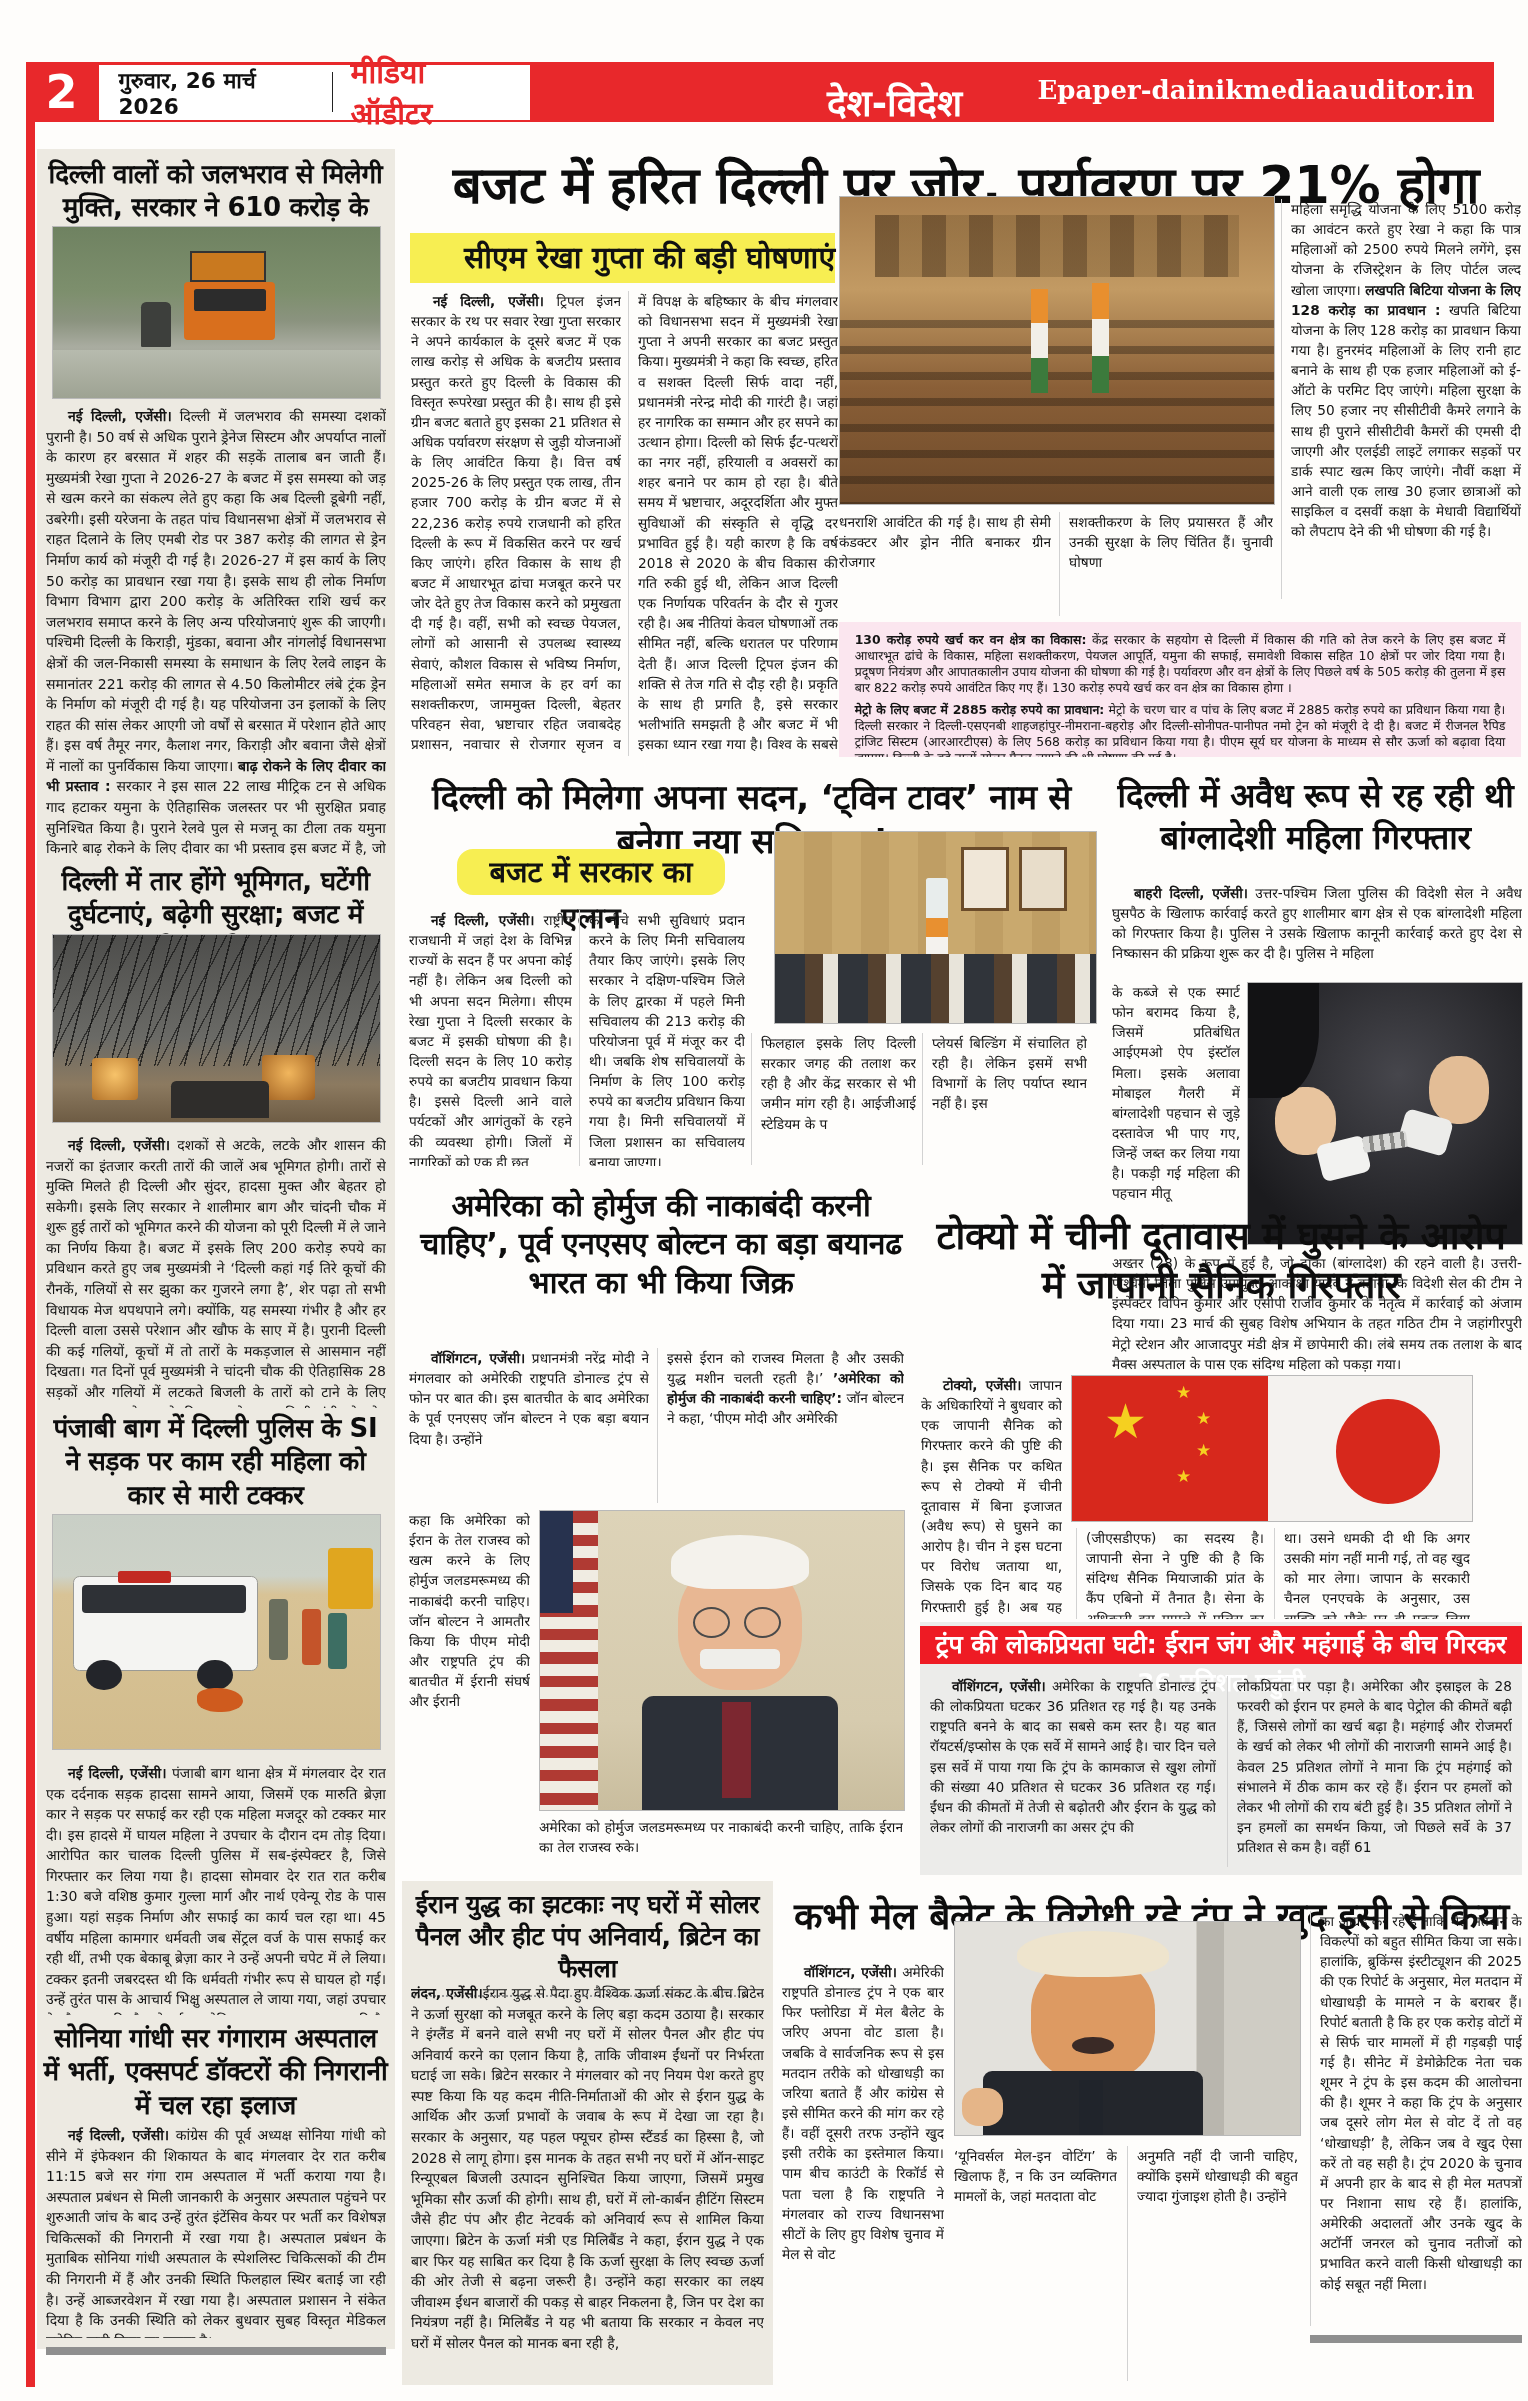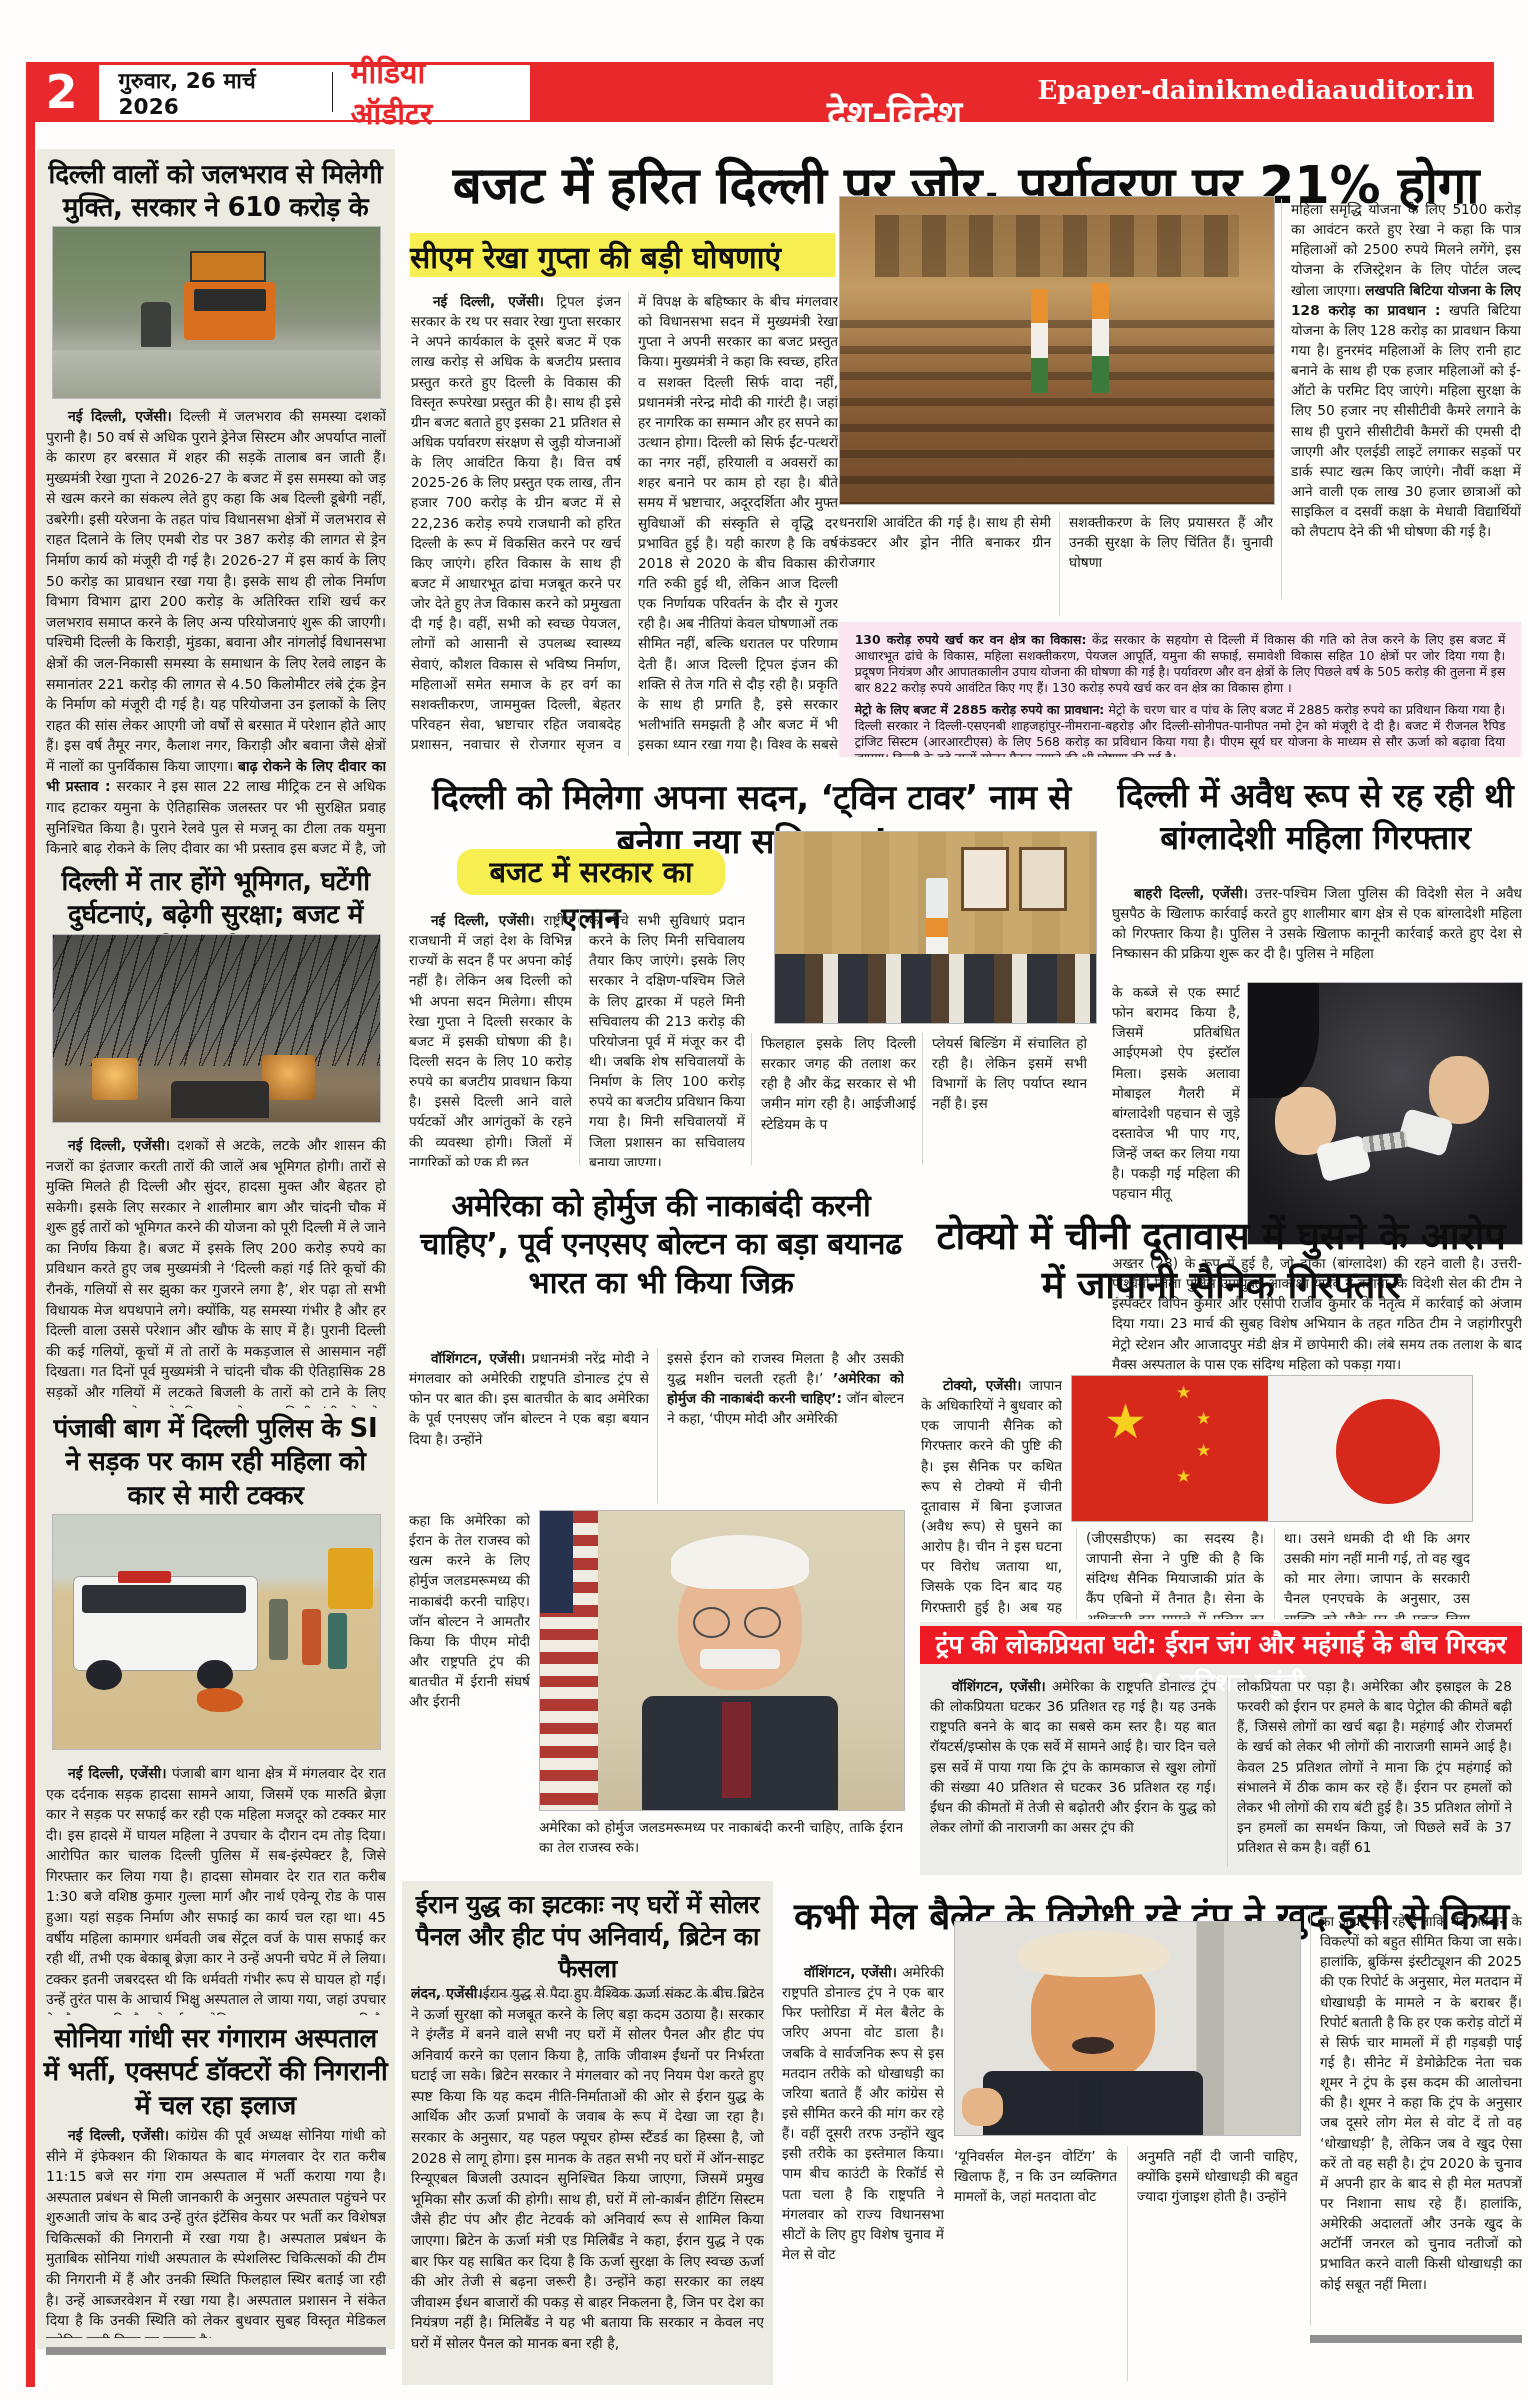--- a/index.html
+++ b/index.html
@@ -37,21 +37,21 @@
 
   <div class="abs" style="left:26px;top:62px;width:8.5px;height:2325px;background:#e8282b;"></div>
 
   <div class="abs hdr" style="left:26px;top:62px;width:1468px;height:60px;">
     <div class="abs hdr-num" style="left:0;top:0;width:71px;height:60px;">2</div>
     <div class="abs hdr-white" style="left:73px;top:2.6px;width:431px;height:55px;padding:0 19.6px;">
       <span class="hdr-date">गुरुवार, 26 मार्च 2026</span>
       <span class="vdiv"></span>
       <span class="hdr-mast">मीडिया ऑडीटर</span>
     </div>
-    <div class="abs hdr-sec" style="left:751px;top:25px;width:235px;text-align:center;">देश-विदेश</div>
+    <div class="abs hdr-sec" style="left:751px;top:14px;width:235px;text-align:center;">देश-विदेश</div>
     <div class="abs hdr-url" style="right:19.6px;top:13px;">Epaper-dainikmediaauditor.in</div>
   </div>
 
   <div class="abs beige" style="left:37px;top:149px;width:358px;height:2200px;"></div>
 
   <div class="abs hl" style="left:43px;top:158px;width:345px;font-size:26px;">दिल्ली वालों को जलभराव से मिलेगी मुक्ति, सरकार ने 610 करोड़ के प्रोजेक्ट्स को दी मंजूरी</div>
   <div class="photo" style="left:52px;top:226px;width:327px;height:171px;background:linear-gradient(180deg,#6f8261 0%,#7d8f6d 38%,#8b937f 55%,#a9aca0 70%,#9ba08f 100%);">
     <div class="ph" style="left:42%;top:14%;width:22%;height:16%;background:#c9791f;border:2px solid #333;"></div>
     <div class="ph" style="left:40%;top:32%;width:28%;height:34%;background:#d96f1d;border-radius:3.9px;"></div>
     <div class="ph" style="left:43%;top:36%;width:22%;height:13%;background:#2c2c2c;border-radius:2.6px;"></div>
@@ -91,21 +91,21 @@
     <p><span class="b">नई दिल्ली, एजेंसी।</span> <span>पंजाबी बाग थाना क्षेत्र में मंगलवार देर रात एक दर्दनाक सड़क हादसा सामने आया, जिसमें एक मारुति ब्रेज़ा कार ने सड़क पर सफाई कर रही एक महिला मजदूर को टक्कर मार दी। इस हादसे में घायल महिला ने उपचार के दौरान दम तोड़ दिया। आरोपित कार चालक दिल्ली पुलिस में सब-इंस्पेक्टर है, जिसे गिरफ्तार कर लिया गया है। हादसा सोमवार देर रात रात करीब 1:30 बजे वशिष्ठ कुमार गुल्ला मार्ग और नार्थ एवेन्यू रोड के पास हुआ। यहां सड़क निर्माण और सफाई का कार्य चल रहा था। 45 वर्षीय महिला कामगार धर्मवती जब सेंट्रल वर्ज के पास सफाई कर रही थीं, तभी एक बेकाबू ब्रेज़ा कार ने उन्हें अपनी चपेट में ले लिया। टक्कर इतनी जबरदस्त थी कि धर्मवती गंभीर रूप से घायल हो गई। उन्हें तुरंत पास के आचार्य भिक्षु अस्पताल ले जाया गया, जहां उपचार के दौरान उनकी मौत हो गई। आरोपित कार चालक का नाम लकी है, जो दिल्ली पुलिस में सब-इंस्पेक्टर है और रंजीत नगर थाने में तैनात है। हादसे के वक्त वह ड्यूटी खत्म कर घर लौट रहा था। पश्चिमी जिला पुलिस उपायुक्त डीएस भास्कर ने बताया कि घटना के तुरंत बाद आरोपित सब-इंस्पेक्टर खुद घायल महिला को अपनी कार में लेकर आचार्य भिक्षु अस्पताल पहुंचा, लेकिन इलाज के दौरान धर्मवती ने दम तोड़ दिया। पूछताछ में आरोपित एसआई ने पुलिस को बताया कि घटनास्थल पर मशीन से सड़क की खोदाई की गई थी, जिसके कारण वहां काफी धूल उड़ रही थी। उसने खड़े होकर झाड़ू लगाने वाले कामगारों को देखने के बाद कार को किनारे से निकालने की कोशिश की, लेकिन धूल की वजह से वह नीचे बैठकर झाड़ू लगा रही धर्मवती को नहीं देख पाया।</span></p>
   </div>
 
   <div class="abs hl" style="left:43px;top:2022px;width:345px;font-size:26px;">सोनिया गांधी सर गंगाराम अस्पताल में भर्ती, एक्सपर्ट डॉक्टरों की निगरानी में चल रहा इलाज</div>
   <div class="abs body" style="left:46px;top:2125px;width:340px;height:213px;font-size:14px;">
     <p><span class="b">नई दिल्ली, एजेंसी।</span> <span>कांग्रेस की पूर्व अध्यक्ष सोनिया गांधी को सीने में इंफेक्शन की शिकायत के बाद मंगलवार देर रात करीब 11:15 बजे सर गंगा राम अस्पताल में भर्ती कराया गया है। अस्पताल प्रबंधन से मिली जानकारी के अनुसार अस्पताल पहुंचने पर शुरुआती जांच के बाद उन्हें तुरंत इंटेंसिव केयर पर भर्ती कर विशेषज्ञ चिकित्सकों की निगरानी में रखा गया है। अस्पताल प्रबंधन के मुताबिक सोनिया गांधी अस्पताल के स्पेशलिस्ट चिकित्सकों की टीम की निगरानी में हैं और उनकी स्थिति फिलहाल स्थिर बताई जा रही है। उन्हें आब्जरवेशन में रखा गया है। अस्पताल प्रशासन ने संकेत दिया है कि उनकी स्थिति को लेकर बुधवार सुबह विस्तृत मेडिकल बुलेटिन जारी किया जा सकता है।</span></p>
   </div>
   <div class="abs graybar" style="left:46px;top:2347px;width:340px;height:7.8px;"></div>
 
   <div class="abs hl" style="left:411px;top:157px;width:1110px;font-size:51px;line-height:1.12;">बजट में हरित दिल्ली पर जोर, पर्यावरण पर 21% होगा खर्च</div>
-  <div class="abs yellow kicker" style="left:410px;top:233px;width:425px;height:44px;font-size:30px;line-height:50px;text-align:left;">सीएम रेखा गुप्ता की बड़ी घोषणाएं</div>
+  <div class="abs yellow kicker" style="left:410px;top:233px;width:425px;height:50px;font-size:30px;line-height:50px;text-align:right;">सीएम रेखा गुप्ता की बड़ी घोषणाएं</div>
 
   <div class="photo" style="left:839px;top:196px;width:434px;height:307px;background:linear-gradient(180deg,#a97f4e 0%,#c29a63 30%,#8a5f37 62%,#6e4a2a 100%);">
     <div class="ph" style="left:0;top:40%;width:100%;height:60%;background:repeating-linear-gradient(180deg,rgba(35,25,15,.38) 0 7.8px,transparent 7.8px 26px);"></div>
     <div class="ph" style="left:44%;top:30%;width:4%;height:34%;background:linear-gradient(180deg,#e88f2e 33%,#f2efe8 33% 66%,#3c7a3c 66%);"></div>
     <div class="ph" style="left:58%;top:28%;width:4%;height:36%;background:linear-gradient(180deg,#e88f2e 33%,#f2efe8 33% 66%,#3c7a3c 66%);"></div>
     <div class="ph" style="left:8%;top:6%;width:84%;height:20%;background:repeating-linear-gradient(90deg,rgba(60,40,20,.5) 0 23.5px,rgba(120,90,50,.4) 23.5px 47px);"></div>
   </div>
 
   <div class="abs body" style="left:411px;top:291px;width:210px;height:465px;">
     <p><span class="b">नई दिल्ली, एजेंसी।</span> <span>ट्रिपल इंजन सरकार के रथ पर सवार रेखा गुप्ता सरकार ने अपने कार्यकाल के दूसरे बजट में एक लाख करोड़ से अधिक के बजटीय प्रस्ताव प्रस्तुत करते हुए दिल्ली के विकास की विस्तृत रूपरेखा प्रस्तुत की है। साथ ही इसे ग्रीन बजट बताते हुए इसका 21 प्रतिशत से अधिक पर्यावरण संरक्षण से जुड़ी योजनाओं के लिए आवंटित किया है। वित्त वर्ष 2025-26 के लिए प्रस्तुत एक लाख, तीन हजार 700 करोड़ के ग्रीन बजट में से 22,236 करोड़ रुपये राजधानी को हरित दिल्ली के रूप में विकसित करने पर खर्च किए जाएंगे। हरित विकास के साथ ही बजट में आधारभूत ढांचा मजबूत करने पर जोर देते हुए तेज विकास करने को प्रमुखता दी गई है। वहीं, सभी को स्वच्छ पेयजल, लोगों को आसानी से उपलब्ध स्वास्थ्य सेवाएं, कौशल विकास से भविष्य निर्माण, महिलाओं समेत समाज के हर वर्ग का सशक्तीकरण, जाममुक्त दिल्ली, बेहतर परिवहन सेवा, भ्रष्टाचार रहित जवाबदेह प्रशासन, नवाचार से रोजगार सृजन व आधुनिकता के साथ विरासत को संजोने के प्रयासों पर भी जोर दिया गया है। आप के चार विधायकों का निलंबन वापस न लेने के विरोध</span></p>

